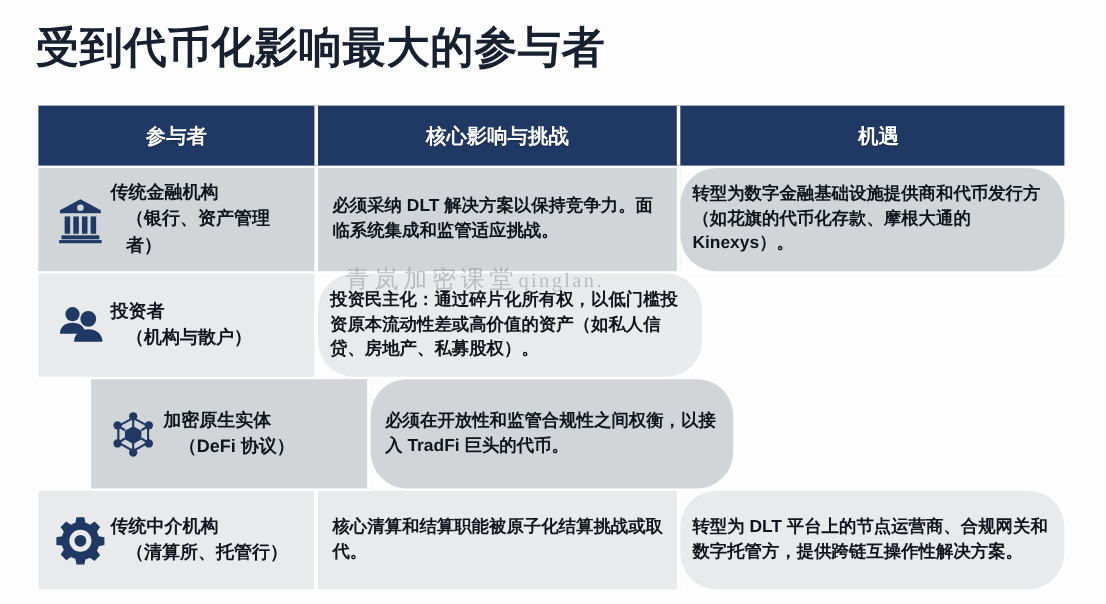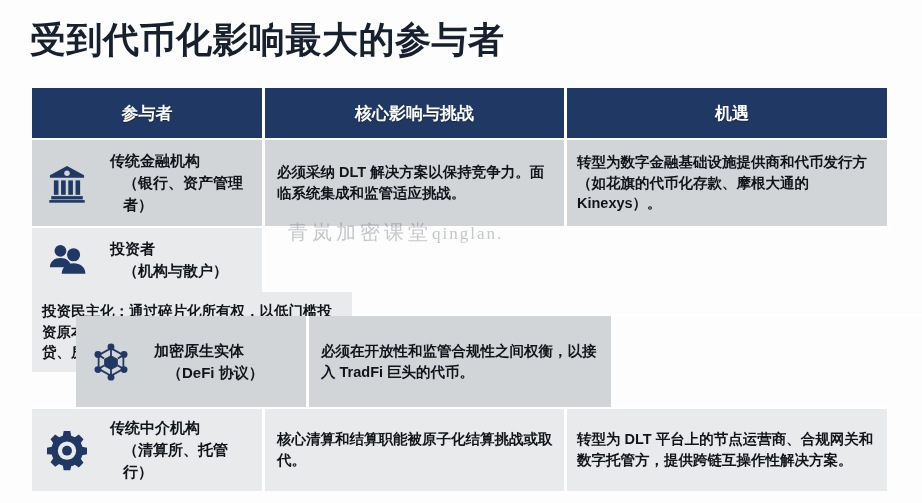--- a/index.html
+++ b/index.html
@@ -74,36 +74,36 @@
     box-sizing: border-box;
     border-right: 3px solid #ffffff;
     padding: 9px 10px 9px 12px;
     font-size: 14.5px;
     font-weight: bold;
     color: #10151c;
     line-height: 1.42;
     display: flex;
     align-items: center;
   }
-  .cell:last-child { border-right: none; }
+  .cell:last-child { border-right: none; border-radius: 30px; }
 
   .col1 { width: 233px; min-width: 233px; }
   .col2 { width: 302px; min-width: 302px; }
   .col3 { width: 320px; min-width: 320px; padding-left: 10px; }
 
   
   .h1 { height: 88px; }
-  .h2 { height: 88px; flex-direction: column; }
+  .h2 { height: 88px; }
   .h3 { height: 93px; margin-left: 44px; }
   .h4 { height: 84px; }
 
   .actor-cell {
     display: flex;
     align-items: center;
-    gap: 20px;
+    gap: 2px;
   }
   .actor-icon {
     width: 46px;
     min-width: 46px;
     height: 46px;
     display: flex;
     align-items: center;
     justify-content: center;
   }
   .actor-text {

